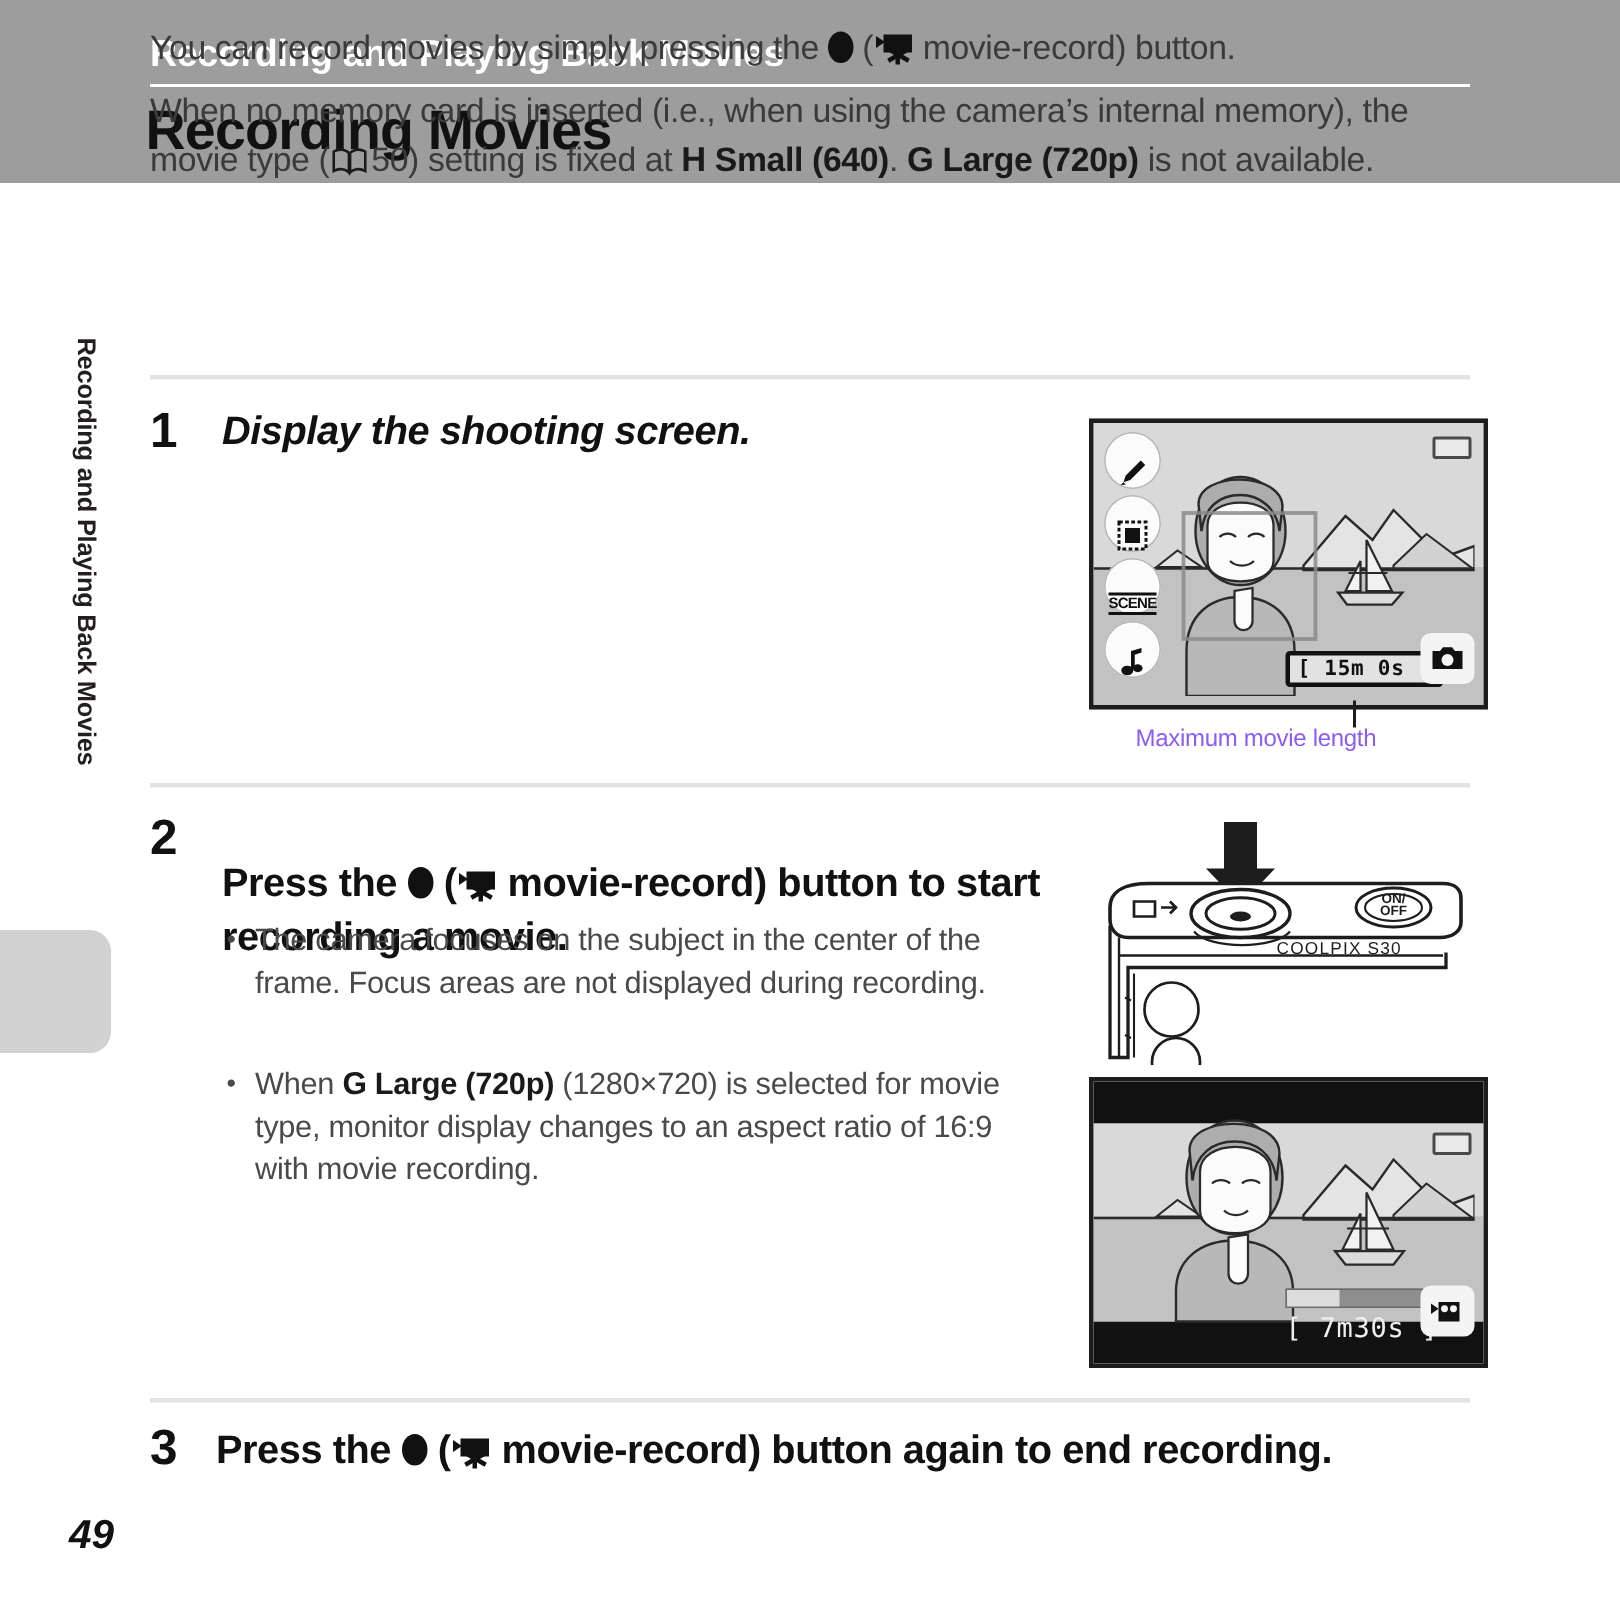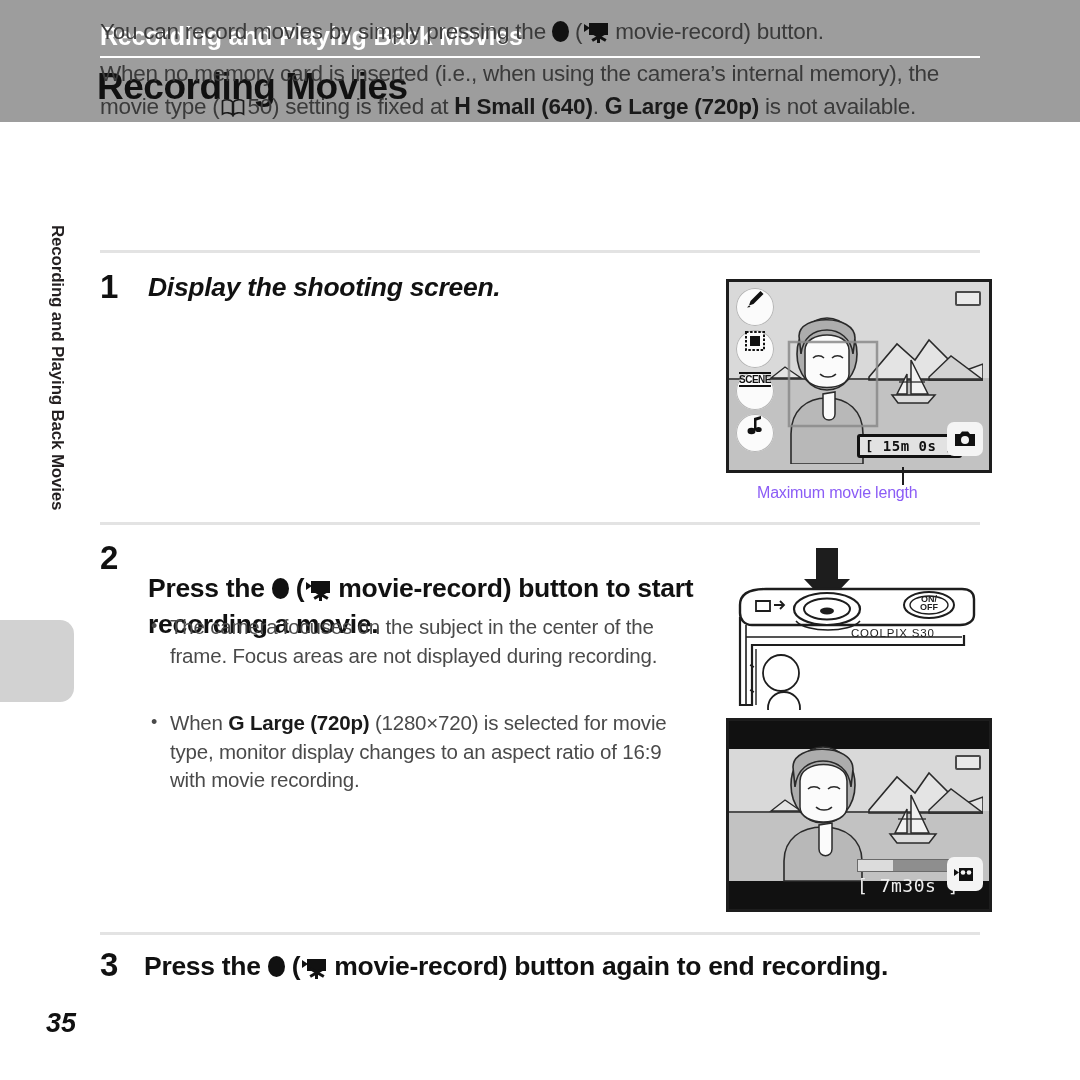--- a/index.html
+++ b/index.html
@@ -215,21 +215,21 @@
   .mon-sea { position: absolute; left: 0; right: 0; background: #c2c2c2; }
   .mon-band { position: absolute; left: 0; right: 0; background: #111; }
 
   .osd-icon {
     position: absolute;
     width: 38px; height: 38px;
     border-radius: 50%;
     background: #fbfbfb;
     box-shadow: 0 0 0 1px #b4b4b4 inset;
     display: flex;
-    align-items: flex-start;
+    align-items: flex-end;
     justify-content: center;
   }
   .osd-scene {
     font-size: 10px;
     font-weight: bold;
     color: #111;
     letter-spacing: -0.5px;
     border-top: 2px solid #111;
     border-bottom: 2px solid #111;
     padding: 1px 0;
@@ -499,13 +499,13 @@
   </div>
 </div>
 
 <div class="hrule" style="top:932px;"></div>
 
 <div class="step-num" style="left:100px; top:946px;">3</div>
 <div class="step-head" style="left:144px; top:948px; width:840px;">
   <span>Press the </span><span class="ico ico-rec" style="vertical-align:-2px;"></span><span> (</span><span class="ico ico-movcam"><span class="tri"></span><span class="body"></span><span class="leg2"></span><span class="leg3"></span><span class="leg1"></span></span><span> movie-record) button again to end recording.</span>
 </div>
 
-<div class="page-number">35</div>
+<div class="page-number">49</div>
 
 </body></html>

